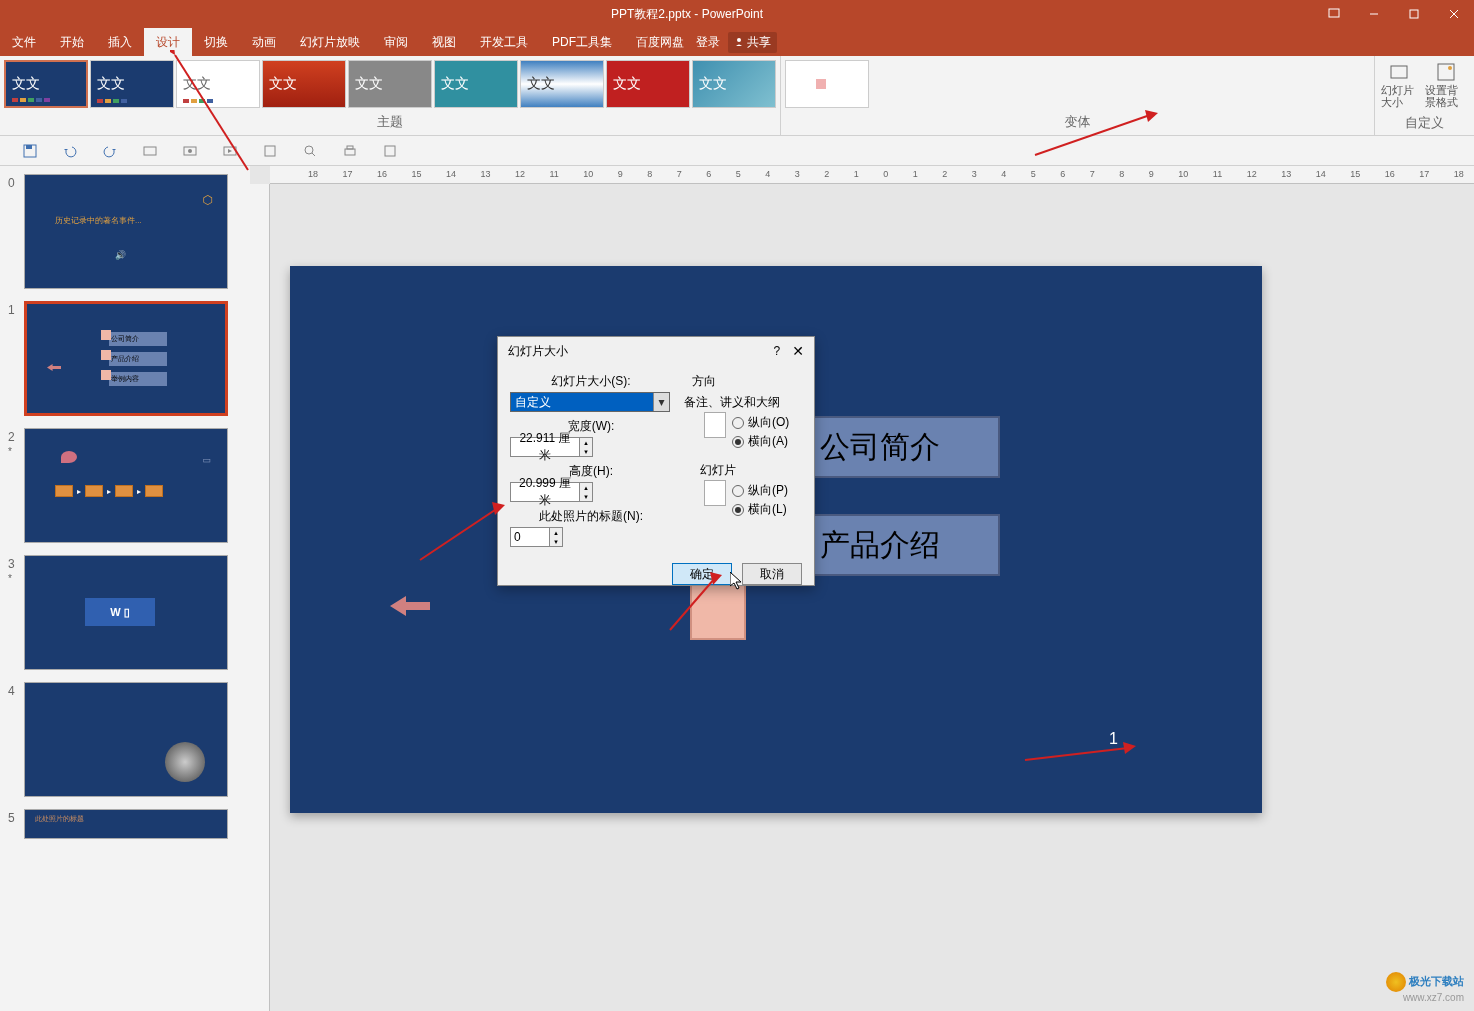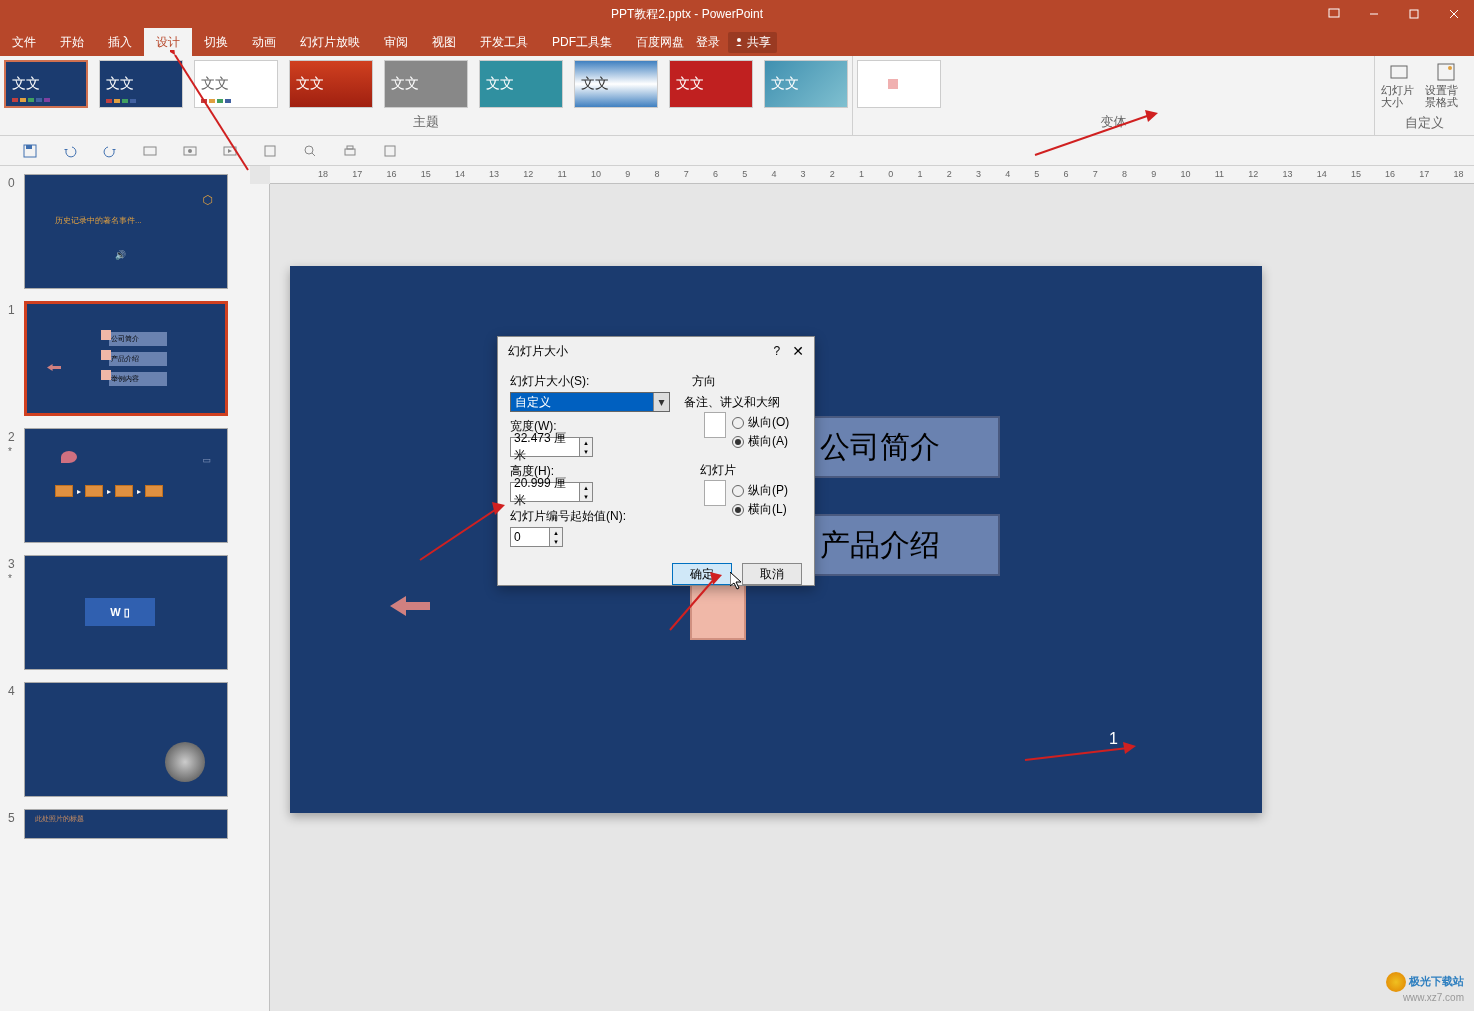--- a/index.html
+++ b/index.html
@@ -17,21 +17,21 @@
 .ribbon-tabs .tab { padding: 0 12px; display: flex; align-items: center; cursor: pointer; }
 .ribbon-tabs .tab.active { background: #f3f3f3; color: #b7472a; }
 .ribbon-tabs .tell-me { flex: 1; display: flex; align-items: center; padding-left: 8px; color: #f0c0b0; }
 .ribbon-tabs .tell-me svg { margin-right: 4px; }
 .ribbon-tabs .right-controls { display: flex; align-items: center; gap: 8px; padding-right: 8px; }
 .ribbon-tabs .share-btn { background: #9a3a22; padding: 2px 6px; border-radius: 2px; display: flex; align-items: center; gap: 3px; }
 
 
 .ribbon-content { background: #f3f3f3; height: 80px; display: flex; border-bottom: 1px solid #d0d0d0; }
 .themes-group { flex: 0 0 780px; display: flex; flex-direction: column; padding: 4px; }
-.themes-row { display: flex; gap: 11px; height: 52px; overflow: hidden; text-align: center; }
+.themes-row { display: flex; gap: 2px; height: 52px; overflow: hidden; text-align: center; }
 .theme-thumb { width: 84px; height: 48px; background: #1b3b6f; border: 1px solid #ccc; position: relative; cursor: pointer; display: flex; flex-direction: column; justify-content: center; align-items: flex-start; padding: 6px; }
 .theme-thumb.selected { border: 2px solid #d07050; }
 .theme-thumb .txt { color: #fff; font-size: 14px; }
 .theme-thumb.white { background: #fff; }
 .theme-thumb.white .txt { color: #666; }
 .theme-thumb.orange { background: linear-gradient(#d04020, #a02010); }
 .theme-thumb.gray { background: #888; }
 .theme-thumb.teal { background: #3090a0; }
 .theme-thumb.blue2 { background: linear-gradient(#4080c0, #fff 50%, #4080c0); }
 .theme-thumb.red { background: #c02020; }
@@ -80,21 +80,21 @@
 .canvas .arrow-left { position: absolute; left: 100px; top: 330px; width: 40px; height: 20px; background: #d08080; clip-path: polygon(40% 0, 40% 30%, 100% 30%, 100% 70%, 40% 70%, 40% 100%, 0 50%); }
 .canvas .page-num { position: absolute; right: 144px; bottom: 65px; color: #fff; font-size: 16px; }
 
 
 .dialog { position: absolute; left: 497px; top: 336px; width: 318px; height: 250px; background: #f0f0f0; border: 1px solid #888; box-shadow: 0 4px 12px rgba(0,0,0,.3); font-size: 12px; z-index: 100; }
 .dialog-title { height: 28px; display: flex; align-items: center; padding: 0 10px; }
 .dialog-title .txt { flex: 1; }
 .dialog-title .help { margin-right: 12px; cursor: pointer; }
 .dialog-title .close { cursor: pointer; font-size: 14px; }
 .dialog-body { padding: 8px 12px; display: flex; gap: 20px; }
-.dialog-left { flex: 1; }
+.dialog-left { flex: 1; text-align: center; }
 .dialog-right { flex: 0 0 110px; }
 .dlg-label { margin-bottom: 2px; }
 .dlg-select { width: 160px; height: 20px; background: #0060c0; color: #fff; border: 1px solid #666; display: flex; align-items: center; padding: 0 4px; margin-bottom: 6px; position: relative; }
 .dlg-select .arrow { position: absolute; right: 0; top: 0; width: 16px; height: 18px; background: #ddd; border-left: 1px solid #888; display: flex; align-items: center; justify-content: center; color: #333; }
 .dlg-input { width: 70px; height: 20px; border: 1px solid #888; background: #fff; padding: 0 3px; display: inline-flex; align-items: center; }
 .dlg-spinner { display: inline-flex; flex-direction: column; width: 14px; height: 20px; border: 1px solid #888; margin-left: -1px; vertical-align: top; }
 .dlg-spinner div { flex: 1; background: #eee; display: flex; align-items: center; justify-content: center; font-size: 7px; cursor: pointer; }
 .dlg-group-title { margin-bottom: 4px; }
 .dlg-radio-row { display: flex; align-items: center; gap: 4px; margin-bottom: 2px; margin-left: 40px; }
 .dlg-radio { width: 12px; height: 12px; border: 1px solid #666; border-radius: 50%; position: relative; }
@@ -367,21 +367,21 @@
     <div class="slide-item">
       <div class="slide-num">5</div>
       <div class="slide-thumb" style="height:30px">
         <div style="position:absolute;left:10px;top:4px;color:#d09060;font-size:7px">此处照片的标题</div>
       </div>
     </div>
   </div>
 
   <div class="editor">
     <div class="ruler-h">
-        <div style="display:flex;position:absolute;left:48px;right:10px;top:3px;justify-content:space-between">
+        <div style="display:flex;position:absolute;left:38px;right:10px;top:3px;justify-content:space-between">
           <span>18</span>
           <span>17</span>
           <span>16</span>
           <span>15</span>
           <span>14</span>
           <span>13</span>
           <span>12</span>
           <span>11</span>
           <span>10</span>
           <span>9</span>
@@ -435,35 +435,35 @@
   </div>
   <div class="dialog-body">
     <div class="dialog-left">
       <div class="dlg-label">幻灯片大小(S):</div>
       <div class="dlg-select">
         <span>自定义</span>
         <div class="arrow">▾</div>
       </div>
       <div class="dlg-label">宽度(W):</div>
       <div style="display:flex;margin-bottom:6px">
-        <div class="dlg-input">32.473 厘米</div>
+        <div class="dlg-input">22.911 厘米</div>
         <div class="dlg-spinner">
             <div>▴</div>
             <div>▾</div>
           </div>
       </div>
       <div class="dlg-label">高度(H):</div>
       <div style="display:flex;margin-bottom:6px">
         <div class="dlg-input">20.999 厘米</div>
         <div class="dlg-spinner">
             <div>▴</div>
             <div>▾</div>
           </div>
       </div>
-      <div class="dlg-label">幻灯片编号起始值(N):</div>
+      <div class="dlg-label">此处照片的标题(N):</div>
       <div style="display:flex">
         <div class="dlg-input" style="width:40px">0</div>
         <div class="dlg-spinner">
             <div>▴</div>
             <div>▾</div>
           </div>
       </div>
     </div>
     <div class="dialog-right">
       <div class="dlg-group-title">方向</div>

